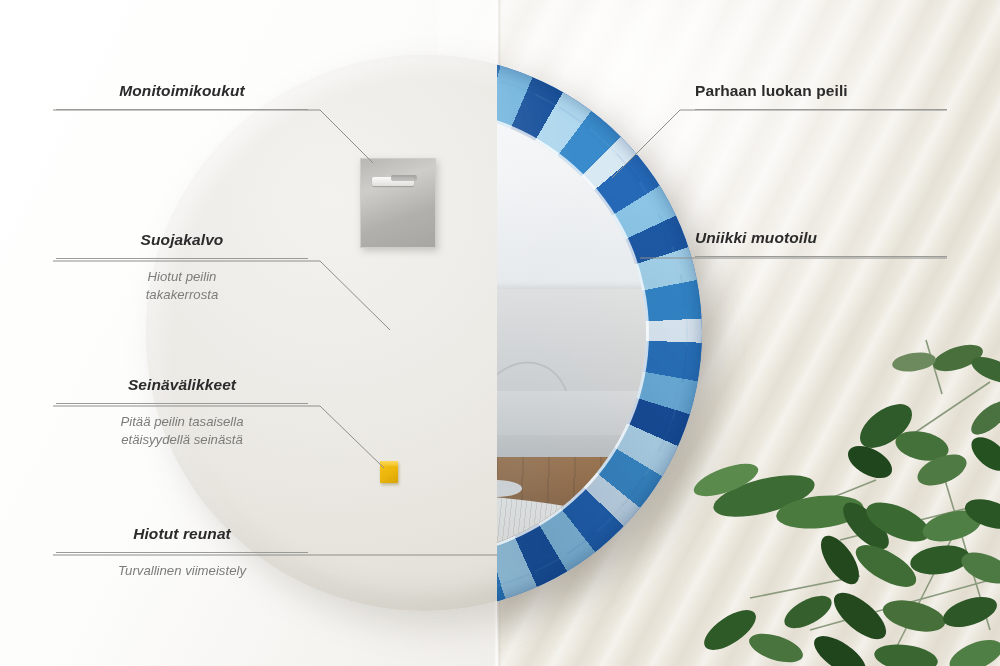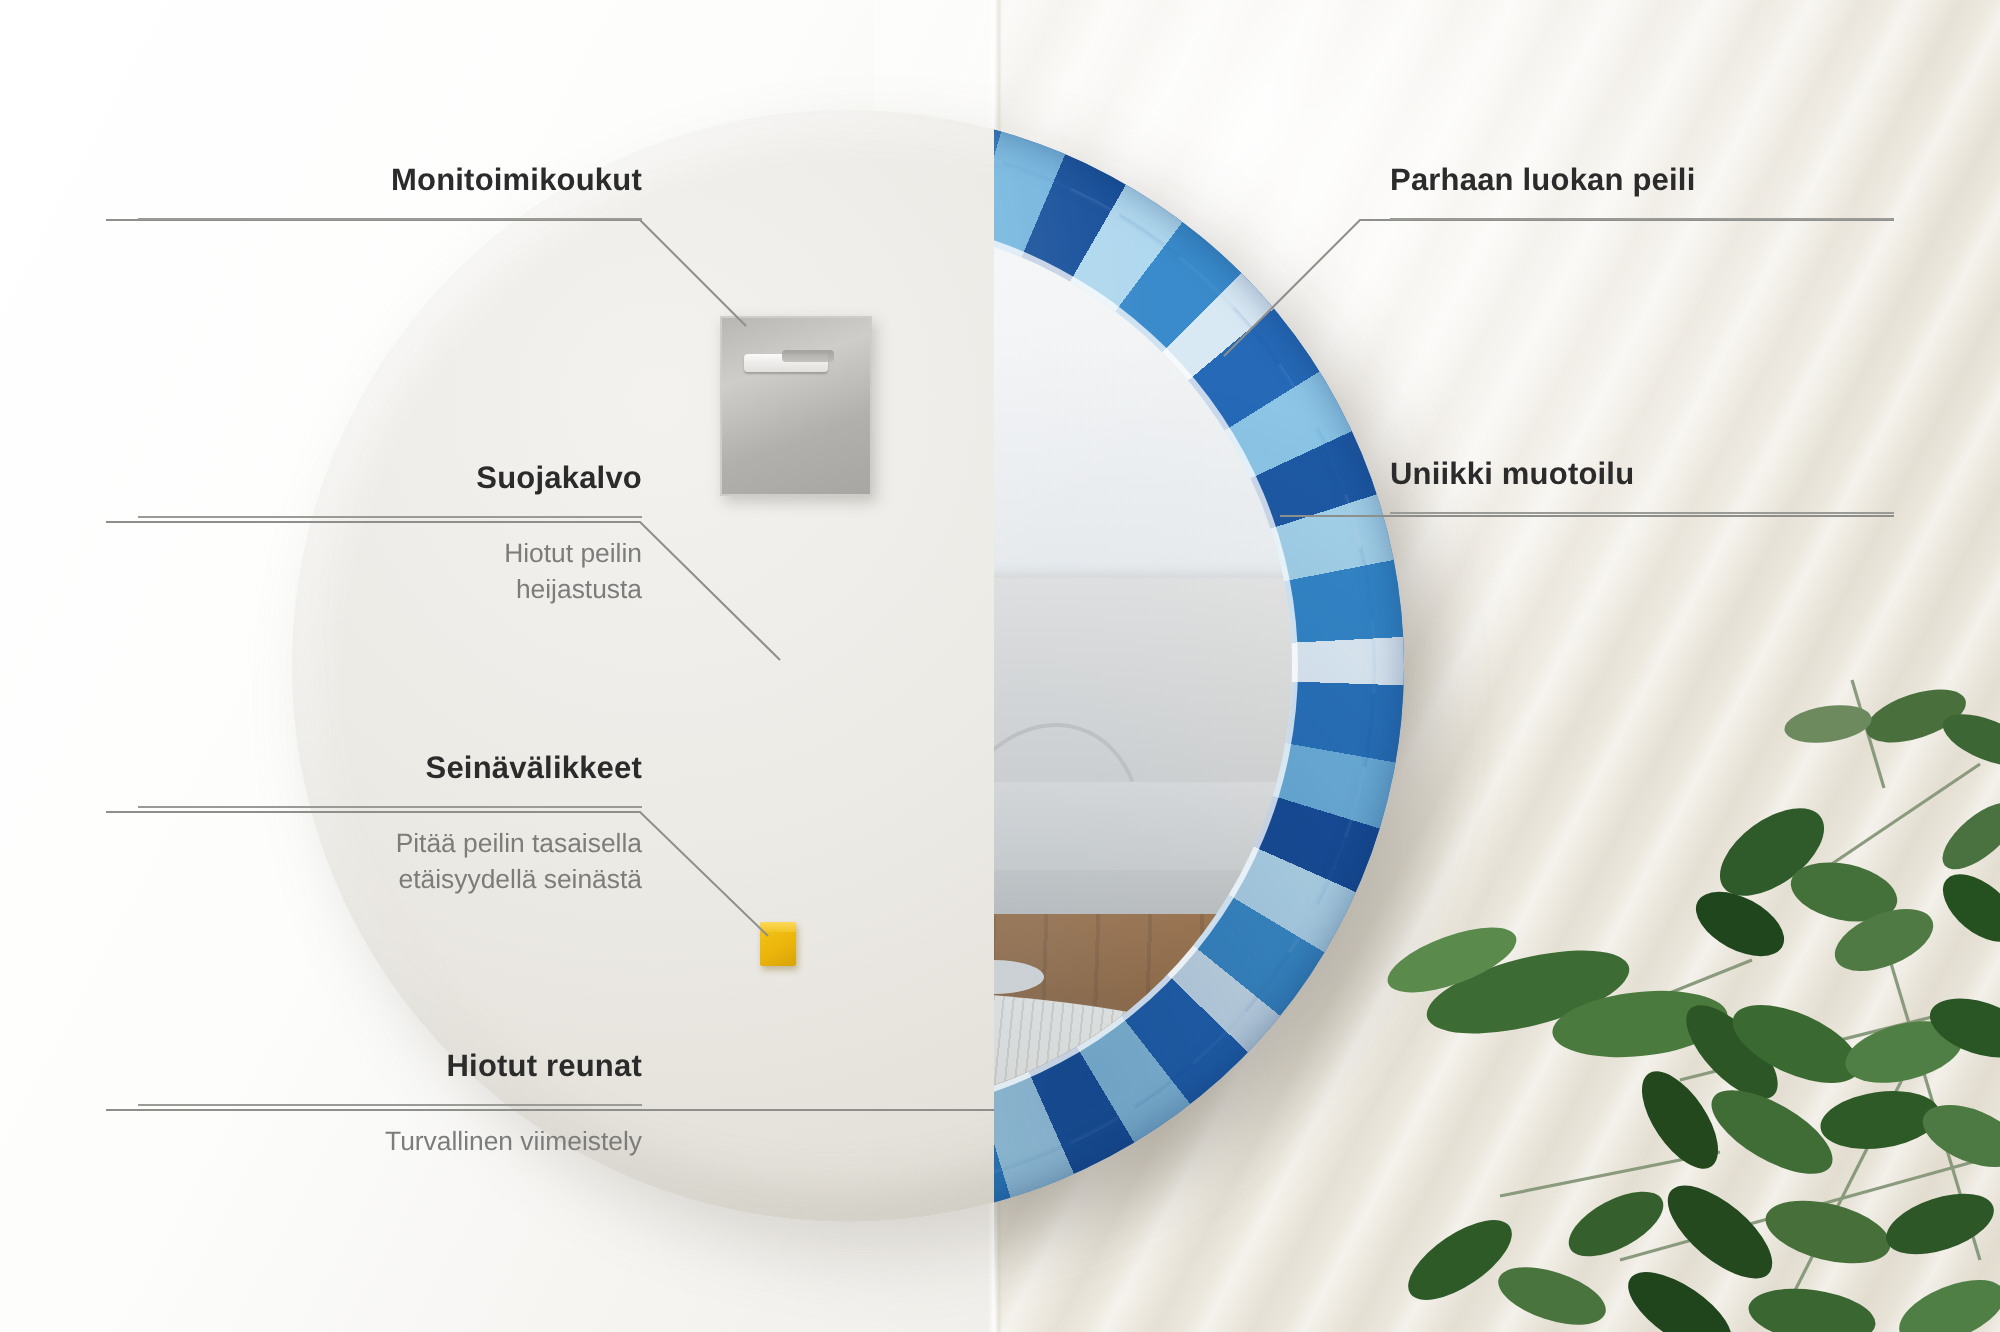--- a/index.html
+++ b/index.html
@@ -284,21 +284,21 @@
 
   
   .callout{position:absolute;}
   .callout h3{
     margin:0 0 9px 0;font-size:15.5px;font-weight:bold;color:#2b2b2b;letter-spacing:.1px;
   }
   .callout p{
     margin:9px 0 0 0;font-size:13.2px;line-height:1.38;color:#7c7c7a;font-weight:300;
   }
   .rule{height:1px;background:#9a9a97;width:100%;}
-  .left-callout{left:69px;text-align:right;}
+  .left-callout{left:56px;text-align:center;font-style:italic;}
   .left-callout .rule{width:252px;}
   .right-callout{text-align:left;}
   .right-callout .rule{margin-left:auto;}
 
   
   .leads{position:absolute;left:0;top:0;width:1000px;height:666px;pointer-events:none;}
 
   
   .mirror-shadow{
     position:absolute;left:-330px;top:78px;width:556px;height:556px;border-radius:50%;
@@ -432,21 +432,21 @@
   <div class="callout left-callout" style="top:82px;width:252px;">
     <h3>Monitoimikoukut</h3>
     <div class="rule"></div>
   </div>
 
   <div class="callout left-callout" style="top:231px;width:252px;">
     <h3>Suojakalvo</h3>
     <div class="rule"></div>
     <p>
       <span>Hiotut peilin</span><br>
-      <span>heijastusta</span>
+      <span>takakerrosta</span>
     </p>
   </div>
 
   <div class="callout left-callout" style="top:376px;width:252px;">
     <h3>Seinävälikkeet</h3>
     <div class="rule"></div>
     <p>
       <span>Pitää peilin tasaisella</span><br>
       <span>etäisyydellä seinästä</span>
     </p>
@@ -458,18 +458,18 @@
     <p>
       <span>Turvallinen viimeistely</span>
     </p>
   </div>
 
   <div class="callout right-callout" style="top:82px;right:53px;width:252px;">
     <h3>Parhaan luokan peili</h3>
     <div class="rule" style="width:252px;"></div>
   </div>
 
-  <div class="callout right-callout" style="top:229px;right:53px;width:252px;">
+  <div class="callout right-callout" style="top:229px;right:53px;width:252px;font-style:italic;">
     <h3>Uniikki muotoilu</h3>
     <div class="rule" style="width:252px;"></div>
   </div>
 
 </div>
 
 </body></html>

